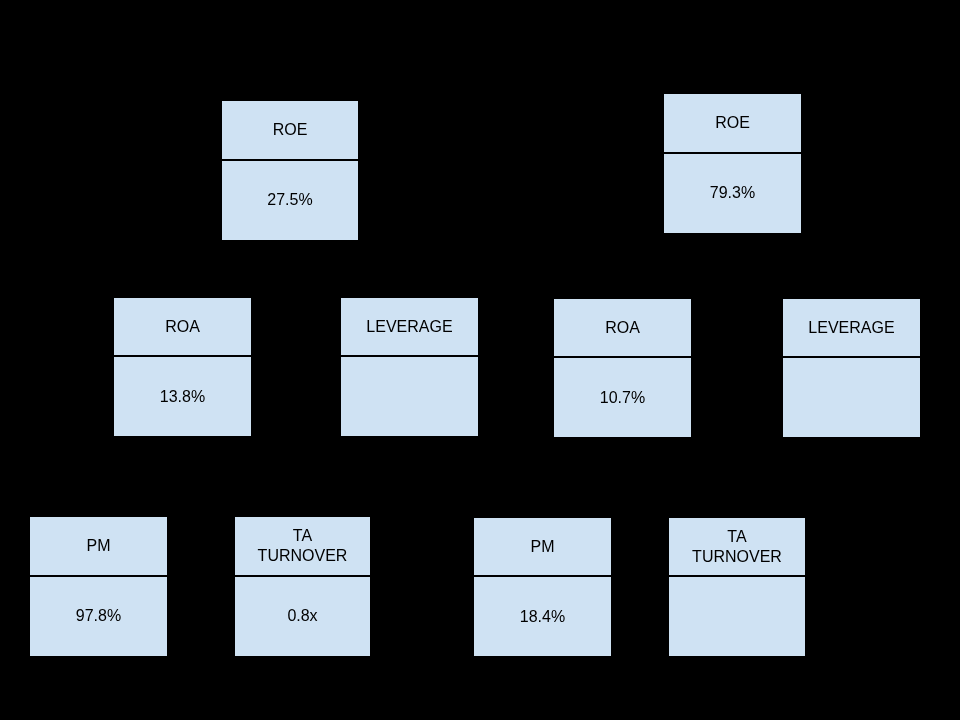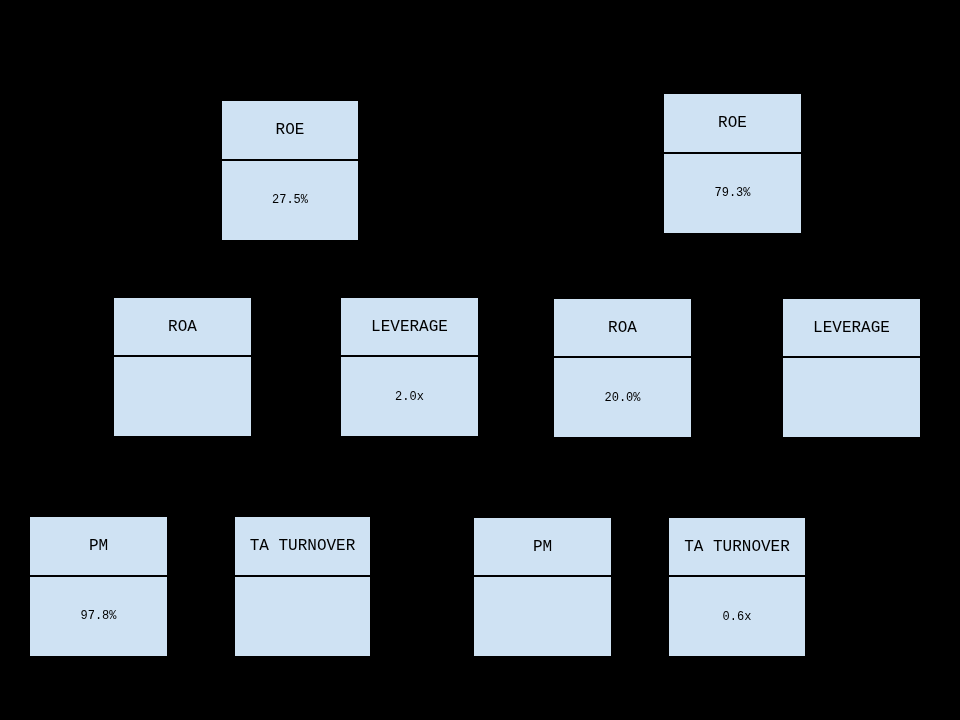--- a/index.html
+++ b/index.html
@@ -6,21 +6,21 @@
     margin: 0;
     padding: 0;
     background: #000000;
   }
   .canvas {
     position: relative;
     width: 960px;
     height: 708px;
     background: #000000;
     overflow: hidden;
-    font-family: Liberation Mono, monospace;
+    font-family: Liberation Sans, sans-serif;
   }
   .node {
     position: absolute;
     box-sizing: border-box;
     background: #cfe2f3;
     border: 2px solid #000000;
     display: flex;
     flex-direction: column;
     color: #000000;
   }
@@ -37,21 +37,21 @@
   .node .title span {
     display: block;
     max-width: 112px;
     text-align: center;
   }
   .node .value {
     flex: 1 1 auto;
     display: flex;
     align-items: center;
     justify-content: center;
-    font-size: 12px;
+    font-size: 16px;
   }
   
   #a-roe      { left: 220px; top:  99px; width: 140px; height: 143px; }
   #a-roa      { left: 112px; top: 296px; width: 141px; height: 142px; }
   #a-leverage { left: 339px; top: 296px; width: 141px; height: 142px; }
   #a-pm       { left:  28px; top: 515px; width: 141px; height: 143px; }
   #a-tat      { left: 233px; top: 515px; width: 139px; height: 143px; }
   
   #b-roe      { left: 662px; top:  92px; width: 141px; height: 143px; }
   #b-roa      { left: 552px; top: 297px; width: 141px; height: 142px; }
@@ -75,61 +75,62 @@
     <div class="title">
         <span>ROE</span>
       </div>
     <div class="value">79.3%</div>
   </div>
 
   <div class="node" id="a-roa">
     <div class="title">
         <span>ROA</span>
       </div>
+    <div class="value">13.8%</div>
   </div>
 
   <div class="node" id="a-leverage">
     <div class="title">
         <span>LEVERAGE</span>
       </div>
-    <div class="value">2.0x</div>
   </div>
 
   <div class="node" id="b-roa">
     <div class="title">
         <span>ROA</span>
       </div>
-    <div class="value">20.0%</div>
+    <div class="value">10.7%</div>
   </div>
 
   <div class="node" id="b-leverage">
     <div class="title">
         <span>LEVERAGE</span>
       </div>
   </div>
 
   <div class="node" id="a-pm">
     <div class="title">
         <span>PM</span>
       </div>
     <div class="value">97.8%</div>
   </div>
 
   <div class="node" id="a-tat">
     <div class="title">
         <span>TA TURNOVER</span>
       </div>
+    <div class="value">0.8x</div>
   </div>
 
   <div class="node" id="b-pm">
     <div class="title">
         <span>PM</span>
       </div>
+    <div class="value">18.4%</div>
   </div>
 
   <div class="node" id="b-tat">
     <div class="title">
         <span>TA TURNOVER</span>
       </div>
-    <div class="value">0.6x</div>
   </div>
 
 </div>
 
 </body></html>

